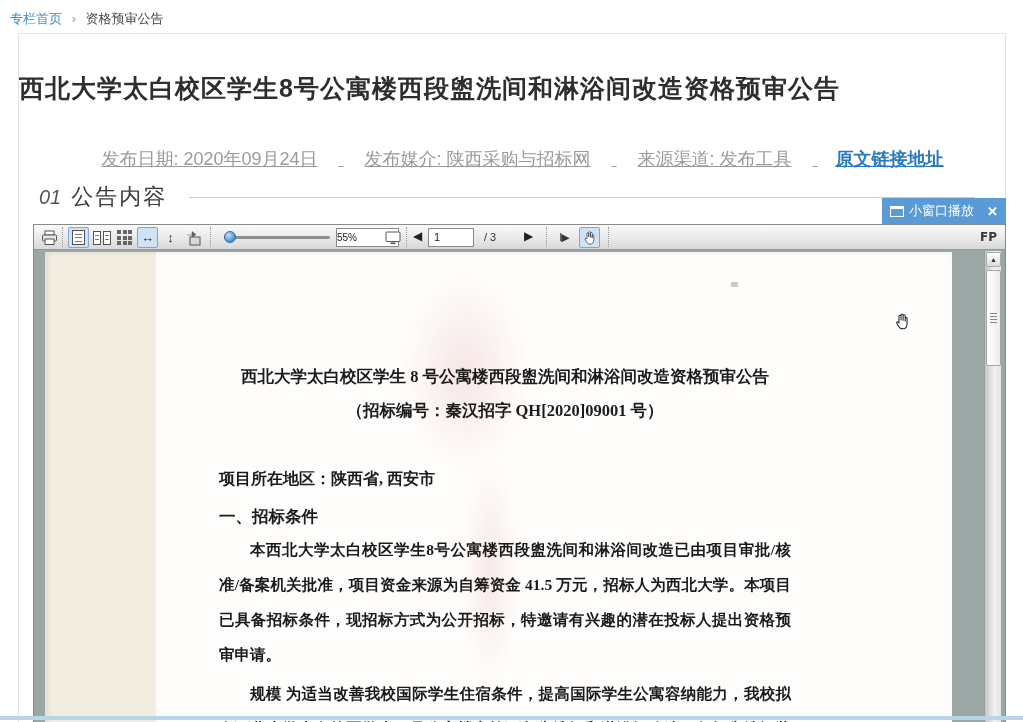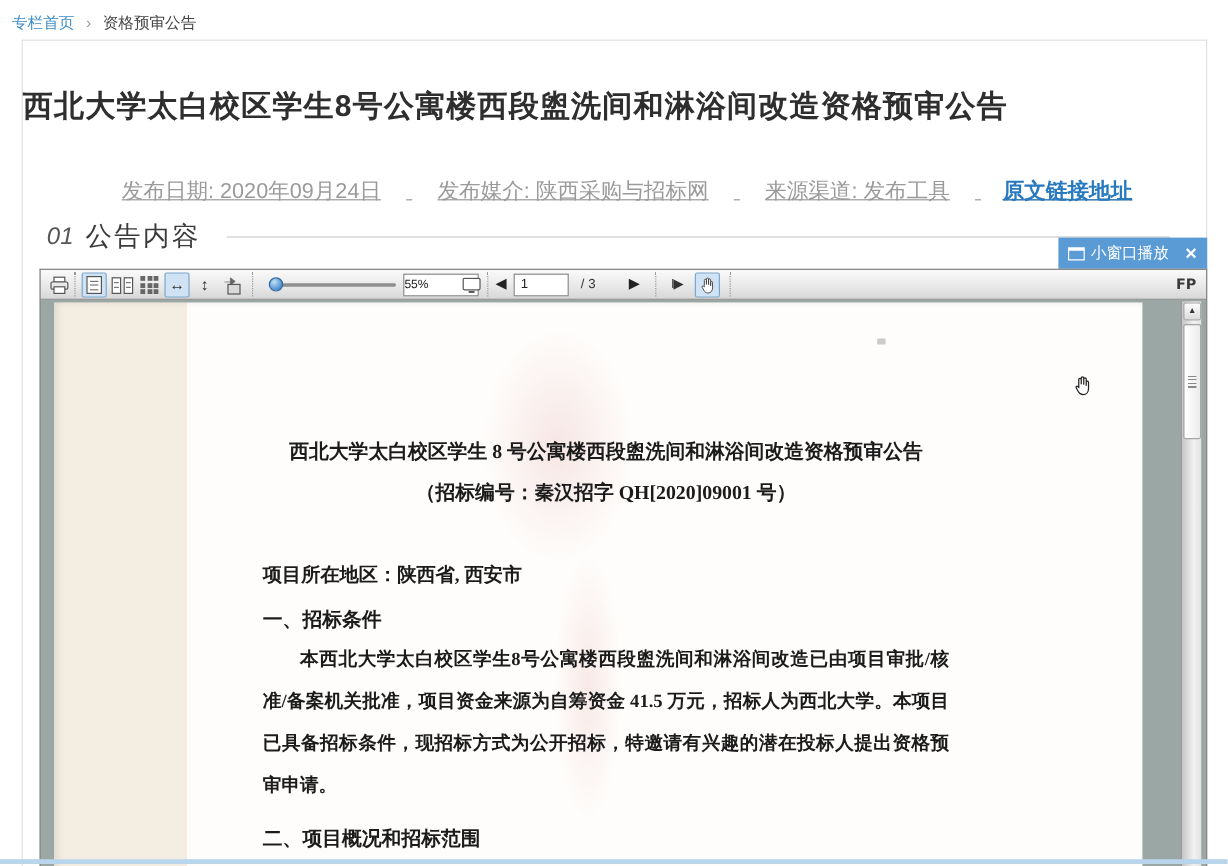--- a/index.html
+++ b/index.html
@@ -228,21 +228,20 @@
 
   <div class="content">
     <div class="doc-page">
       <span class="smudge"></span>
       <div class="doc-body">
         <div class="doc-title">西北大学太白校区学生 8 号公寓楼西段盥洗间和淋浴间改造资格预审公告</div>
         <div class="doc-subtitle">（招标编号：秦汉招字 QH[2020]09001 号）</div>
         <div class="doc-loc">项目所在地区：陕西省, 西安市</div>
         <div class="doc-h">一、招标条件</div>
         <div class="doc-p">本西北大学太白校区学生8号公寓楼西段盥洗间和淋浴间改造已由项目审批/核准/备案机关批准，项目资金来源为自筹资金 41.5 万元，招标人为西北大学。本项目已具备招标条件，现招标方式为公开招标，特邀请有兴趣的潜在投标人提出资格预审申请。</div>
-        <div class="doc-h">二、项目概况和招标范围</div>
         <div class="doc-p">规模 为适当改善我校国际学生住宿条件，提高国际学生公寓容纳能力，我校拟在西北大学太白校区学生 8 号公寓楼实施西段盥洗间和淋浴间改造，包括盥洗间装修工程、新做给</div>
       </div>
       <span class="hand-cursor">
         <svg width="18" height="19" viewBox="0 0 20 22">
           <path d="M6.5 11V5a1.2 1.2 0 0 1 2.4 0v4.5V3.5a1.2 1.2 0 0 1 2.4 0V10V4.5a1.2 1.2 0 0 1 2.4 0V11V7.5a1.1 1.1 0 0 1 2.2 0v6c0 3.4-2 6-5.2 6-2.4 0-3.6-1-4.7-3l-2-3.6c-.5-.9.5-1.9 1.4-1.3l1.1.8z" fill="#fff" stroke="#222" stroke-width="1.2"></path>
         </svg>
       </span>
     </div>
 
     <div class="vscroll" style="position:absolute; right:4px; top:0;">

